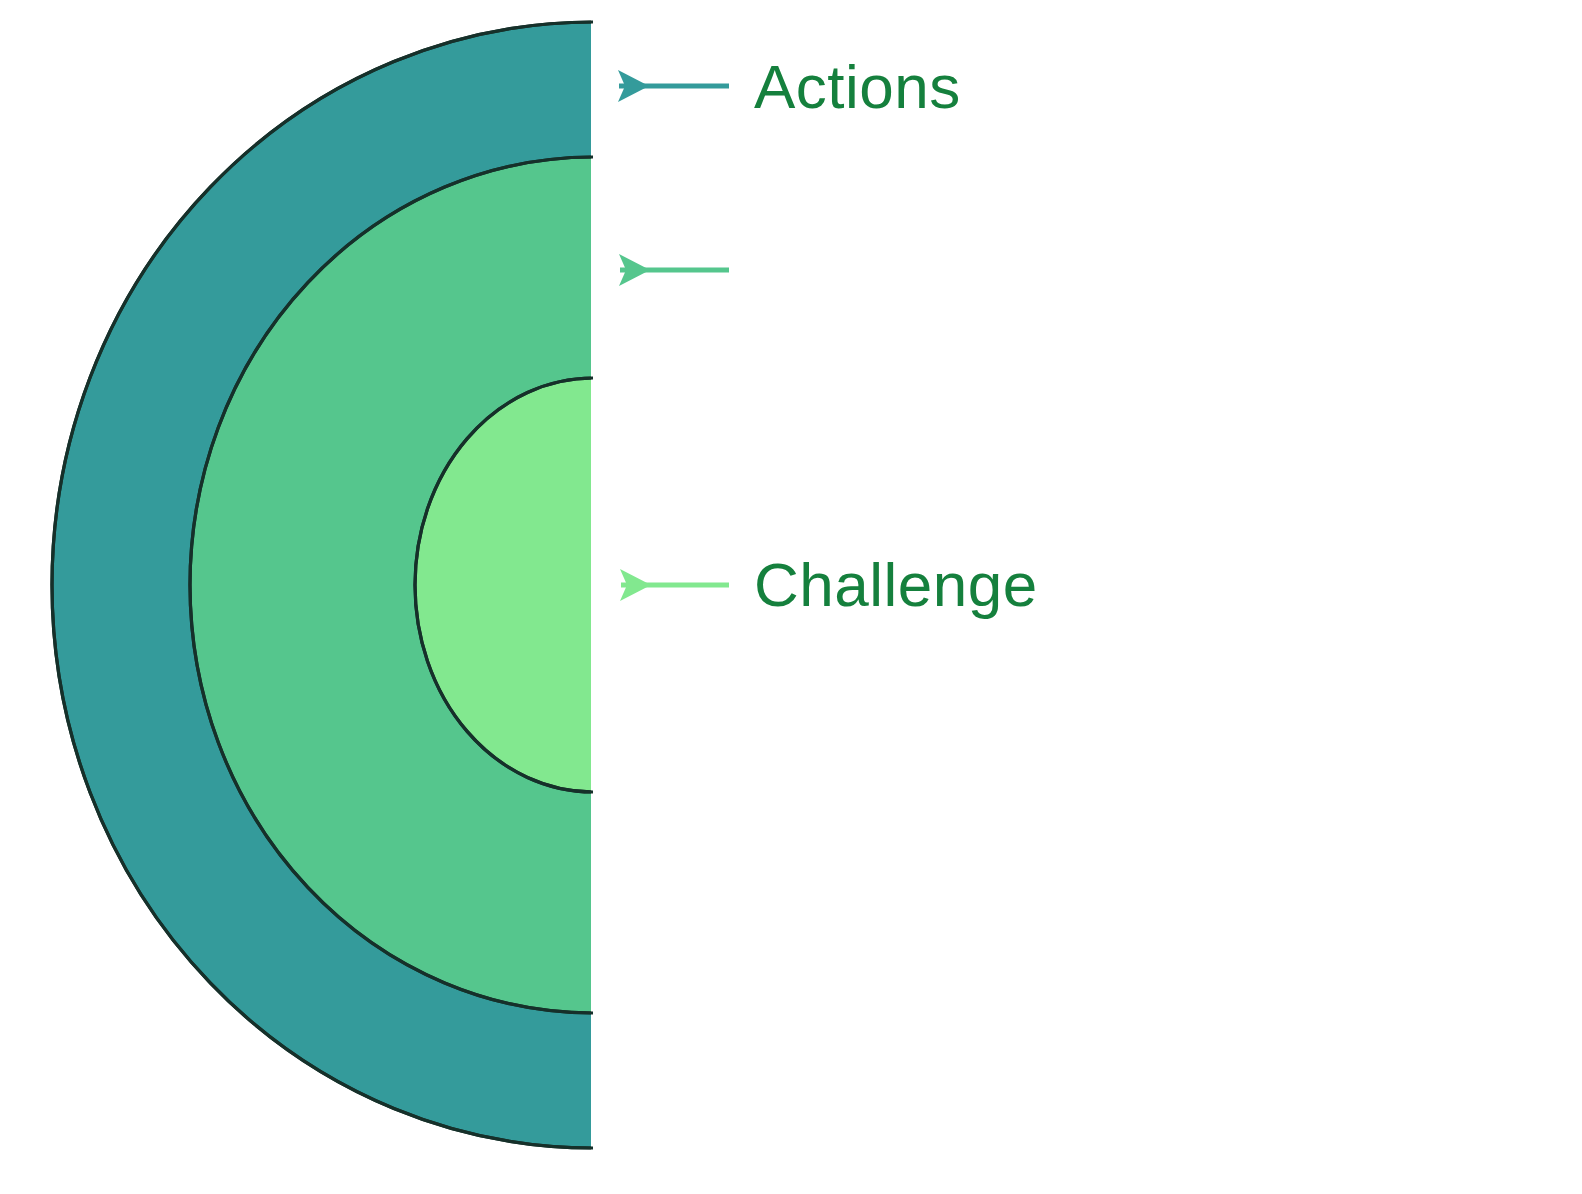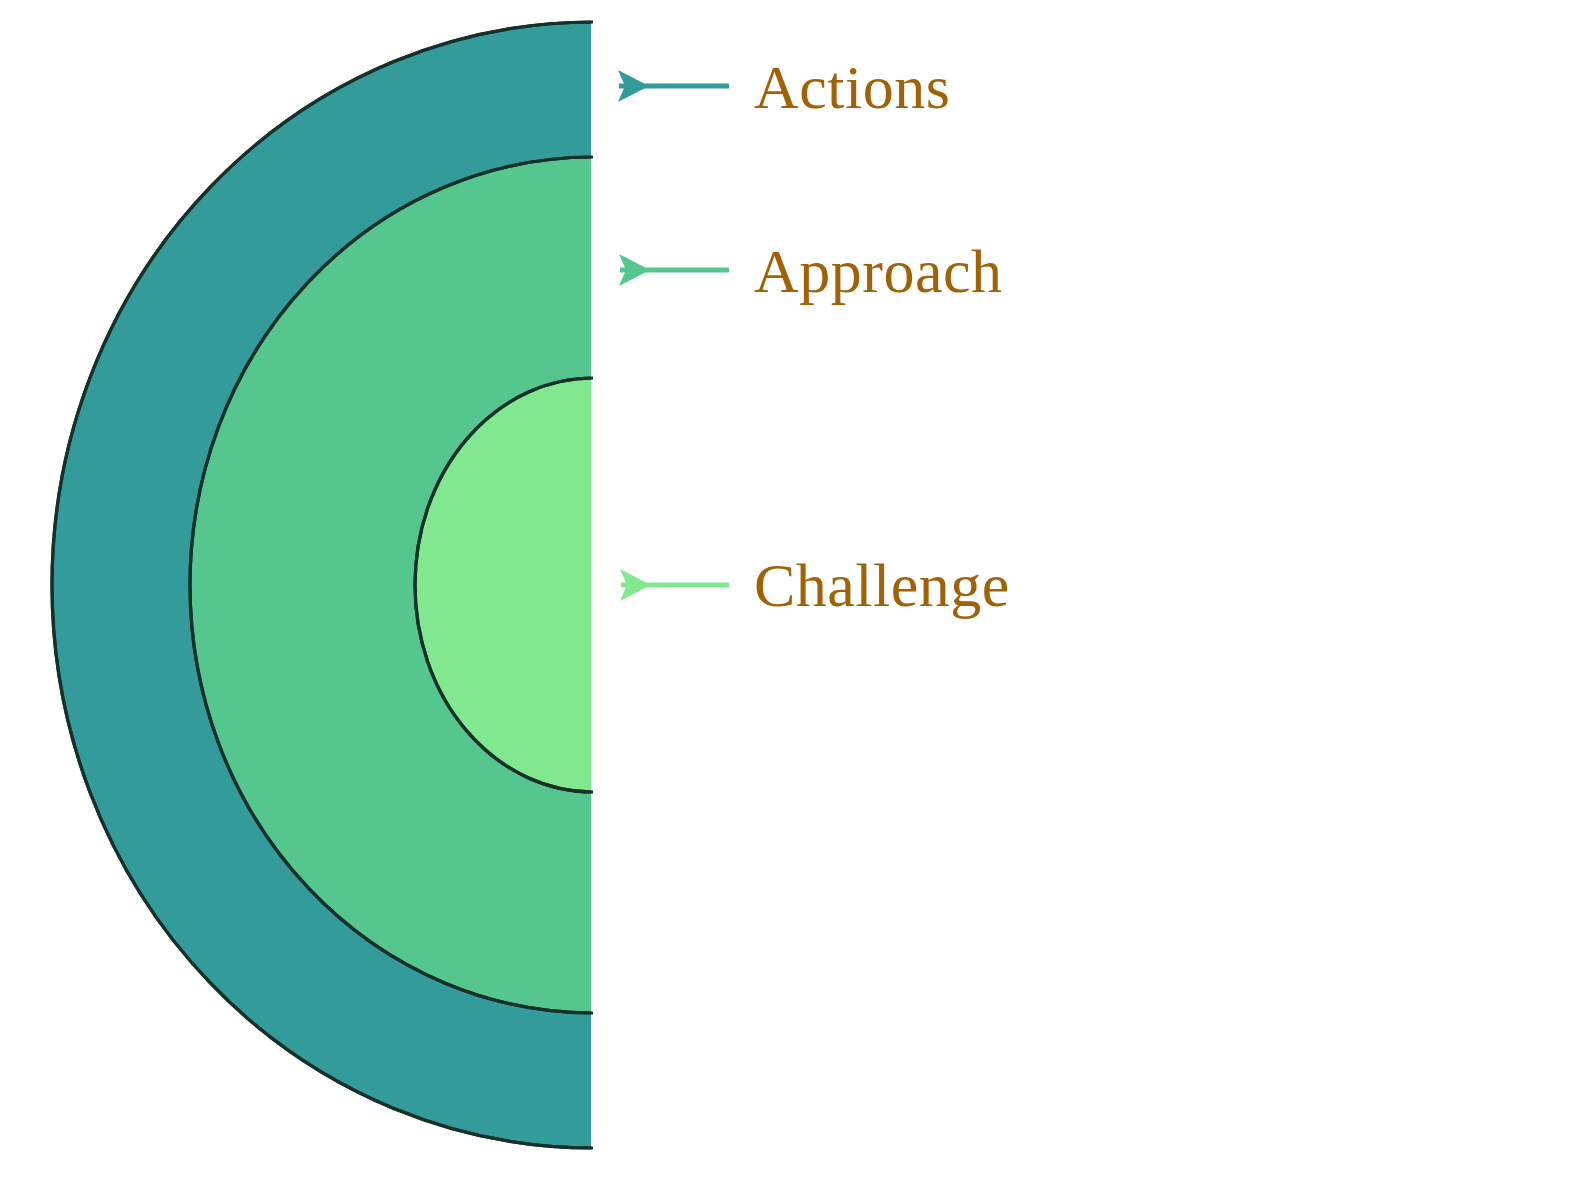--- a/index.html
+++ b/index.html
@@ -21,24 +21,24 @@
   #diagram-svg {
     position: absolute;
     left: 0;
     top: 0;
     width: 1582px;
     height: 1194px;
     display: block;
   }
   .layer-label {
     position: absolute;
-    font-family: Liberation Serif, serif;
+    font-family: Liberation Sans, sans-serif;
     font-size: 62px;
     font-weight: 400;
-    color: #a16207;
+    color: #15803d;
     white-space: nowrap;
     letter-spacing: 0.5px;
     line-height: 1;
   }
   #label-actions   { left: 754px; top: 56px; }
   #label-approach  { left: 754px; top: 240px; }
   #label-challenge { left: 754px; top: 554px; text-align: center; }
 </style>
 </head>
 <body>
@@ -80,17 +80,16 @@
 
     <line x1="729" y1="86" x2="619" y2="86" stroke="#349b9b" stroke-width="5" marker-end="url(#head-actions)"></line>
 
     <line x1="729" y1="270" x2="620" y2="270" stroke="#55c68d" stroke-width="5" marker-end="url(#head-approach)"></line>
 
     <line x1="729" y1="585" x2="621" y2="585" stroke="#82e88f" stroke-width="5" marker-end="url(#head-challenge)"></line>
   </svg>
 
   <div class="layer-label" id="label-actions">Actions</div>
 
-  <div class="layer-label" id="label-approach">Approach</div>
 
   <div class="layer-label" id="label-challenge">Challenge</div>
 
 </div>
 
 </body></html>

